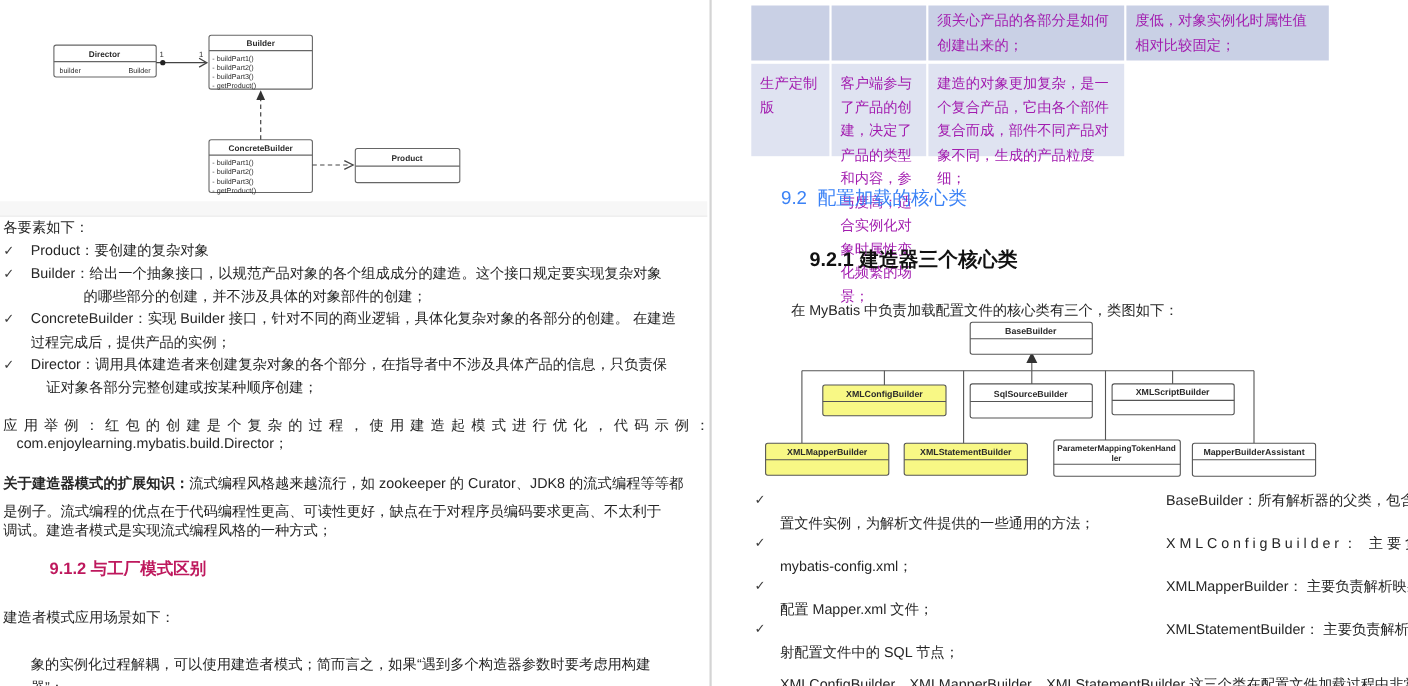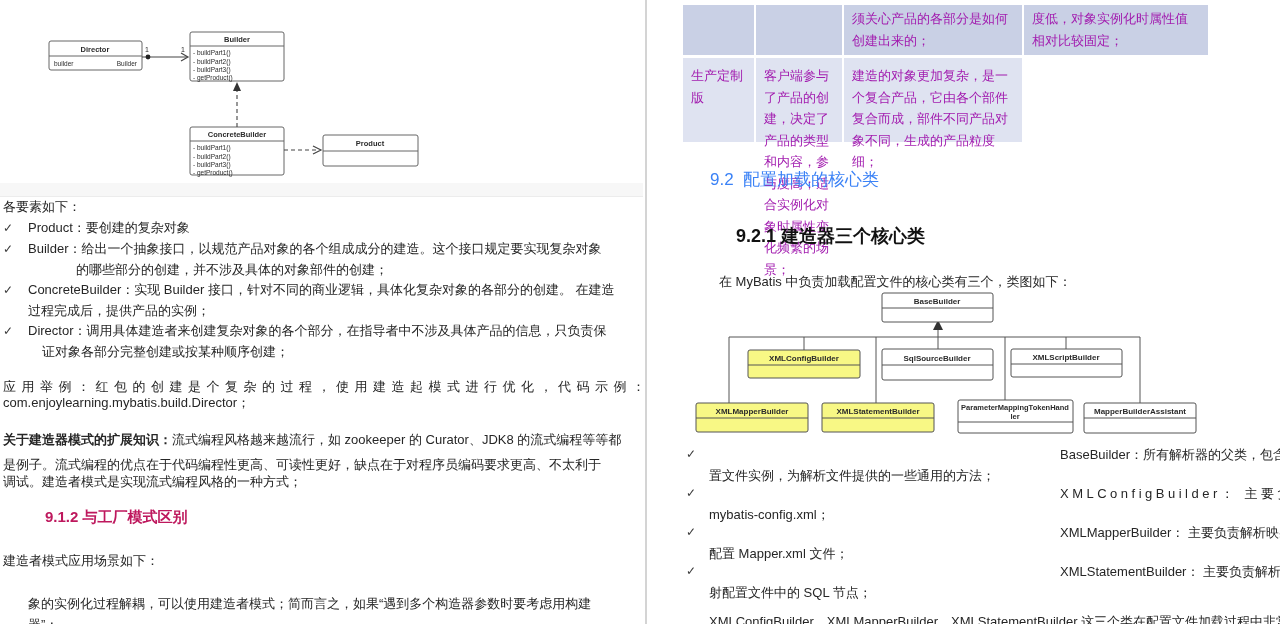--- a/index.html
+++ b/index.html
@@ -95,21 +95,21 @@
   <div class="abs t" style="left:3px;top:238px;"><span class="check">✓</span><span>Builder：给出一个抽象接口，以规范产品对象的各个组成成分的建造。这个接口规定要实现复杂对象</span></div>
   <div class="abs t" style="left:28px;top:259px;padding-left:48px;">的哪些部分的创建，并不涉及具体的对象部件的创建；</div>
 
   <div class="abs t" style="left:3px;top:279px;"><span class="check">✓</span><span>ConcreteBuilder：实现 Builder 接口，针对不同的商业逻辑，具体化复杂对象的各部分的创建。 在建造</span></div>
   <div class="abs t" style="left:28px;top:300px;">过程完成后，提供产品的实例；</div>
 
   <div class="abs t" style="left:3px;top:320px;"><span class="check">✓</span><span>Director：调用具体建造者来创建复杂对象的各个部分，在指导者中不涉及具体产品的信息，只负责保</span></div>
   <div class="abs t" style="left:28px;top:341px;margin-left:14px;">证对象各部分完整创建或按某种顺序创建；</div>
 
   <div class="abs t spread1" style="left:3px;top:376px;">应用举例：红包的创建是个复杂的过程，使用建造起模式进行优化，代码示例：</div>
-  <div class="abs t" style="left:3px;top:392px;text-align:center;">com.enjoylearning.mybatis.build.Director；</div>
+  <div class="abs t" style="left:15px;top:392px;text-align:center;">com.enjoylearning.mybatis.build.Director；</div>
 
   <div class="abs t" style="left:3px;top:429px;"><span class="bold">关于建造器模式的扩展知识：</span><span>流式编程风格越来越流行，如 zookeeper 的 Curator、JDK8 的流式编程等等都</span></div>
   <div class="abs t" style="left:3px;top:454px;">是例子。流式编程的优点在于代码编程性更高、可读性更好，缺点在于对程序员编码要求更高、不太利于</div>
   <div class="abs t" style="left:3px;top:471px;">调试。建造者模式是实现流式编程风格的一种方式；</div>
 
   <div class="abs h3" style="left:45px;top:508px;">9.1.2 与工厂模式区别</div>
 
   <div class="abs t" style="left:3px;top:550px;">建造者模式应用场景如下：</div>
 
   <div class="abs t" style="left:28px;top:593px;">象的实例化过程解耦，可以使用建造者模式；简而言之，如果“遇到多个构造器参数时要考虑用构建</div>

